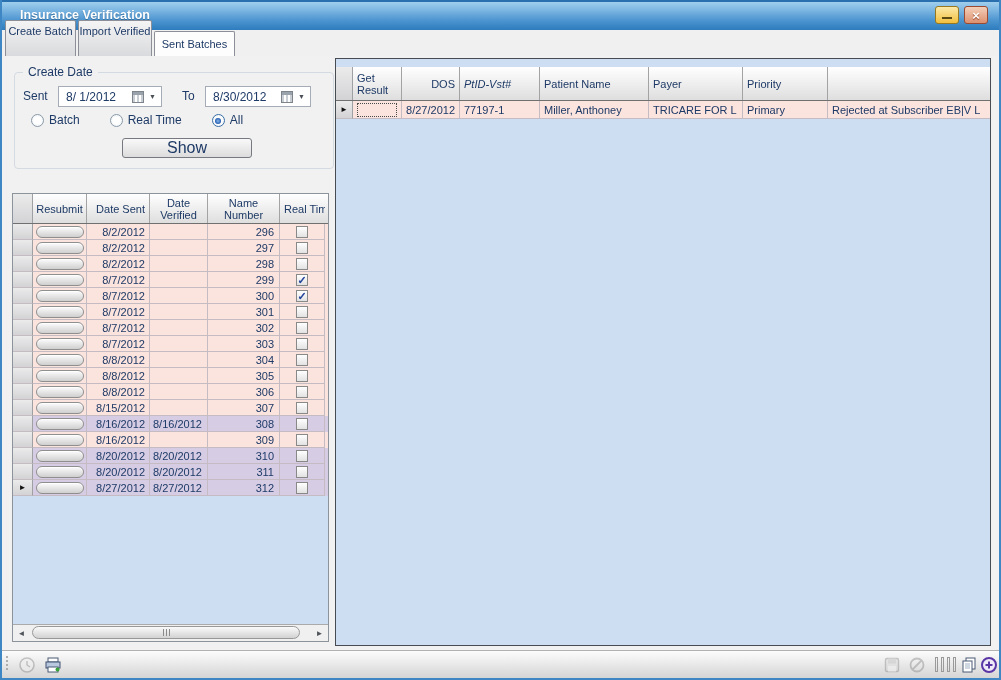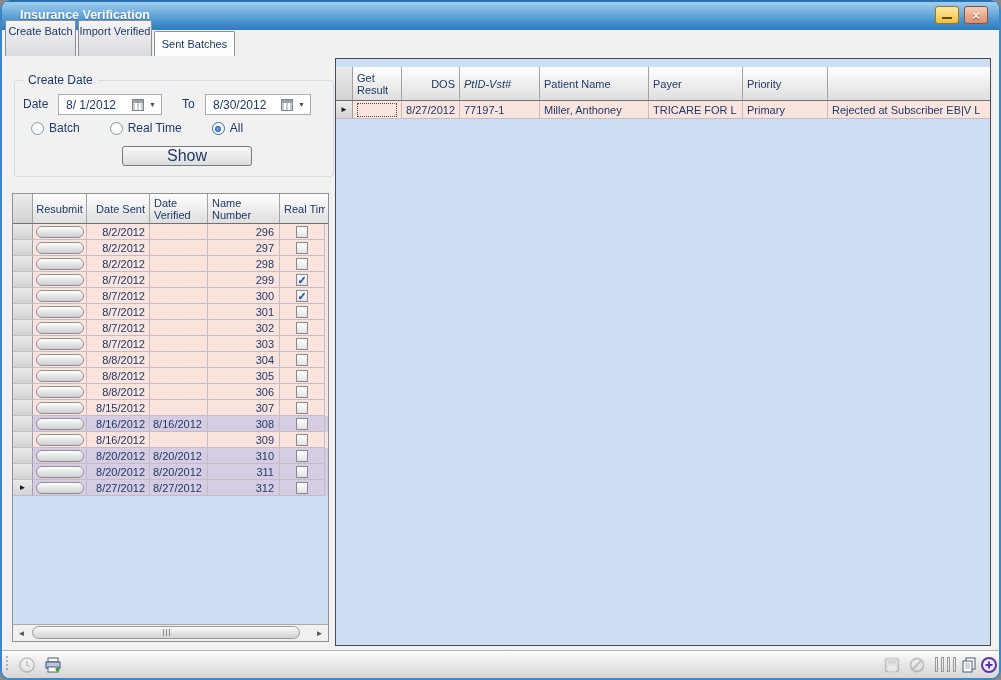--- a/index.html
+++ b/index.html
@@ -3,21 +3,21 @@
 <meta charset="utf-8">
 <style>
   * { margin:0; padding:0; box-sizing:border-box; }
   html,body { background:#888; }
   body { font-family:"Liberation Sans", sans-serif; }
 
   .window{
     position:relative; width:1001px; height:680px;
     background:#f1f1f1;
     border:2px solid #3f86c5; border-top:none;
-    border-radius:10px; overflow:hidden;
+    border-radius:0; overflow:hidden;
   }
 
   
   .titlebar{
     position:absolute; left:0; top:0; right:0; height:30px;
     background:linear-gradient(180deg,#a9d4ef 0%,#8fc3e8 20%,#4a93cf 70%,#2d7cbd 100%);
     box-shadow:inset 0 2px 0 #2a6fae;
   }
   .titlebar .title{
     position:absolute; left:18px; top:0; line-height:30px;
@@ -46,21 +46,21 @@
   .tab.active{
     height:25px; line-height:25px; background:#fdfdfd; z-index:3;
   }
   .tab1{ left:3px;  width:71px; }
   .tab2{ left:76px; width:74px; }
   .tab3{ left:152px;width:81px; }
 
   
   .groupbox{
     position:absolute; left:12px; top:72px; width:320px; height:97px;
-    border:1px solid #d3dae1; border-radius:4px;margin-top:8px;
+    border:1px solid #d3dae1; border-radius:4px;
   }
   .groupbox .gb-label{
     position:absolute; left:8px; top:-8px; background:#f1f1f1; padding:0 5px;
     font-size:12px; color:#1e3a66;
   }
   .flabel{ position:absolute; font-size:12px; color:#1e3a66; }
   .datebox{
     position:absolute; top:13px; height:21px; background:#fff;
     border:1px solid #a5acb5; display:flex; align-items:center;
   }
@@ -94,21 +94,21 @@
   }
 
   
   .gridbox{ position:absolute; background:#cedef2; overflow:hidden; }
   .hrow{ display:flex; background:linear-gradient(#ffffff,#dedede); border-bottom:1px solid #707070; }
   .hcell{
     display:flex; align-items:center; font-size:11px; color:#1e3a66;
     line-height:12px; padding:0 4px; border-right:1px solid #a3a3a3;
     overflow:hidden; white-space:normal;
   }
-  .hcell.right{ justify-content:flex-end; text-align:left; }
+  .hcell.right{ justify-content:flex-end; text-align:center; }
   .hcell.nowrap{ white-space:nowrap; }
   .selcell{
     background:linear-gradient(#ebebec,#d3d3d5); border-right:1px solid #9fa0a4;
     display:flex; align-items:center; justify-content:center;
     font-size:8px; color:#111;
   }
 
   
   .left-grid{ left:10px; top:193px; width:317px; height:449px; border:1px solid #8d939b; }
   .left-grid .hrow{ height:30px; }
@@ -207,21 +207,21 @@
 
   <div class="tabstrip">
     <div class="tab tab1">Create Batch</div>
     <div class="tab tab2">Import Verified</div>
     <div class="tab tab3 active">Sent Batches</div>
   </div>
 
   <div class="groupbox">
     <span class="gb-label">Create Date</span>
 
-    <span class="flabel" style="left:8px; top:16px;">Date</span>
+    <span class="flabel" style="left:8px; top:16px;">Sent</span>
     <div class="datebox" style="left:43px; width:104px;">
       <span class="val">8/ 1/2012</span>
       <span class="cal-ico"></span>
       <span class="dd-arrow">▼</span>
     </div>
 
     <span class="flabel" style="left:167px; top:16px;">To</span>
     <div class="datebox" style="left:190px; width:106px;">
       <span class="val">8/30/2012</span>
       <span class="cal-ico"></span>

